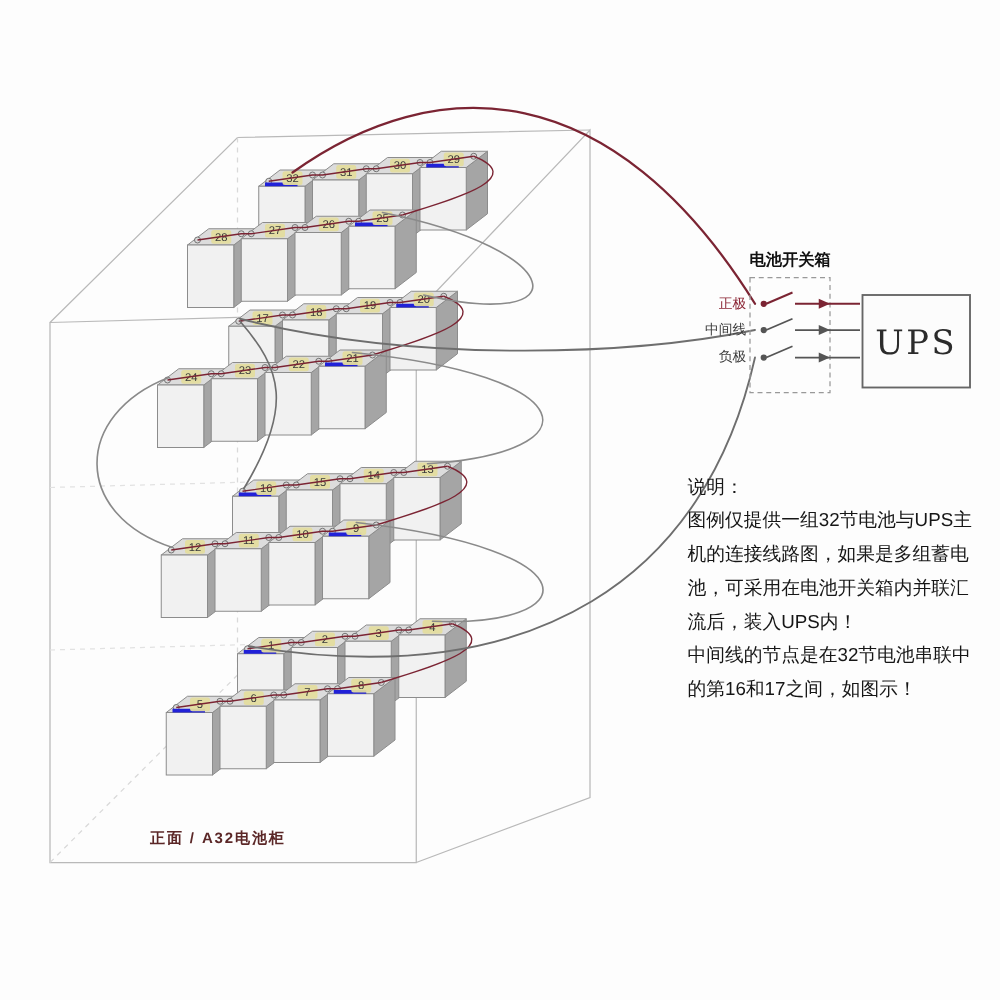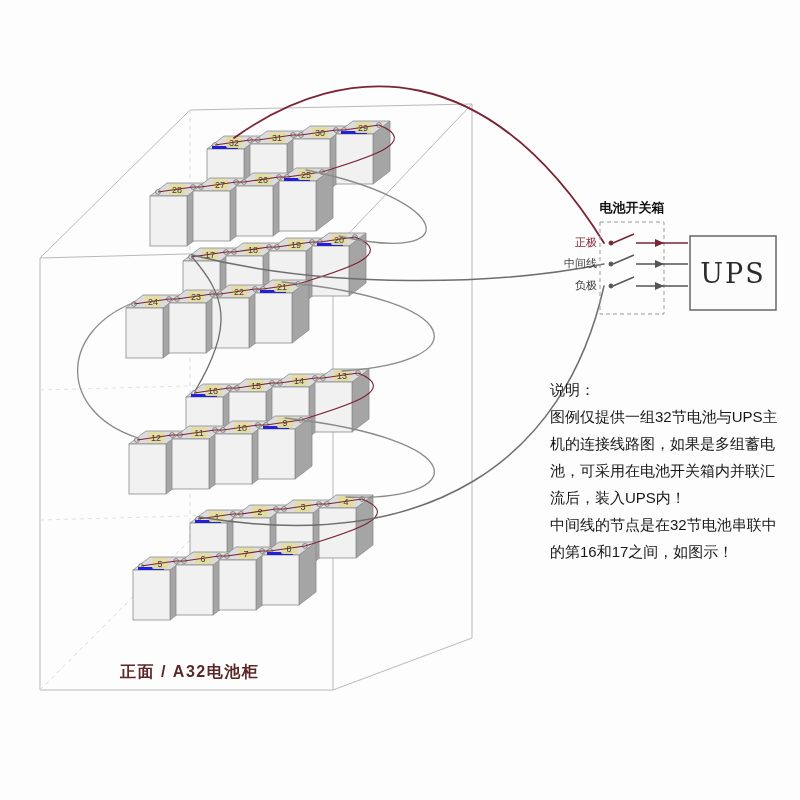--- a/index.html
+++ b/index.html
@@ -9,21 +9,21 @@
     font-family:"Liberation Sans",sans-serif;
   }
   .stage svg{position:absolute;left:0;top:0;}
   .notes{
     position:absolute;left:550px;top:376px;width:252px;
     font-size:15px;line-height:27px;color:#161616;font-weight:500;
   }
   .notes div{white-space:nowrap;}
   .caption{
     position:absolute;left:120px;top:662px;
-    font-size:16px;font-weight:bold;color:#5b2727;letter-spacing:1.5px;
+    font-size:12px;font-weight:bold;color:#5b2727;letter-spacing:1.5px;
   }
   text{font-family:"Liberation Sans",sans-serif;}
   .ups-text{font-family:"DejaVu Serif","Liberation Serif",serif;}
 </style>
 </head>
 <body>
 
 <div class="stage">
 
   <svg width="800" height="800" viewBox="0 0 800 800">

